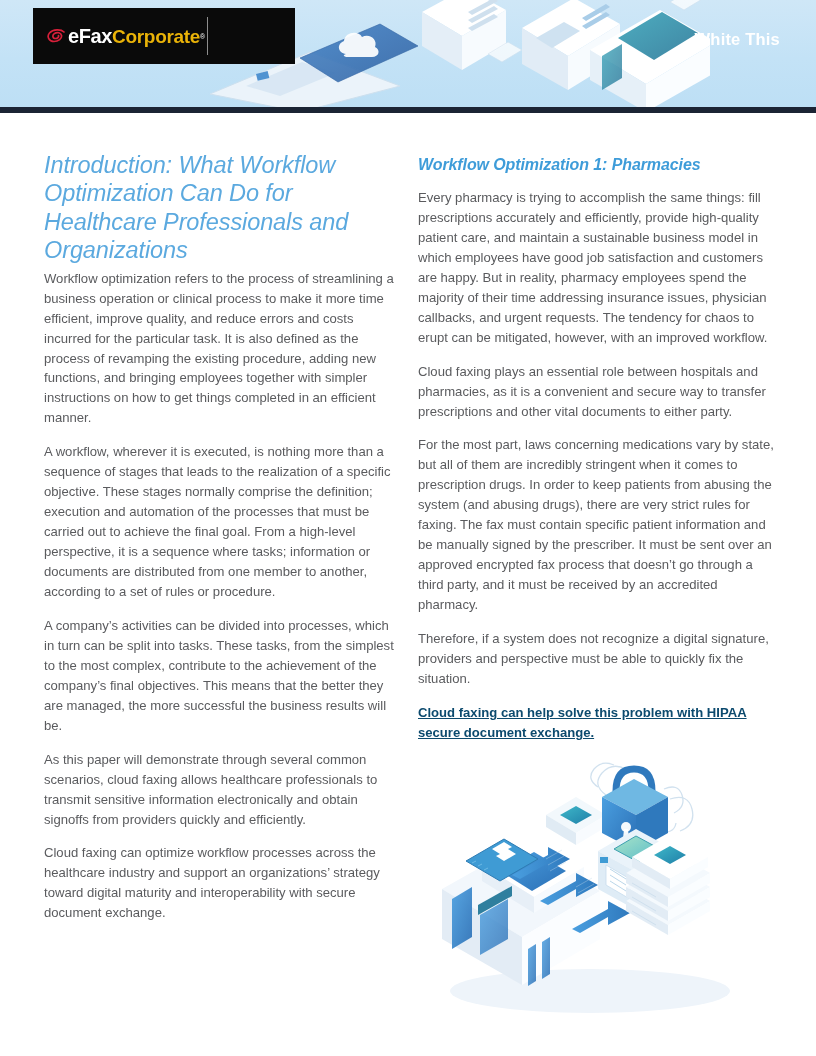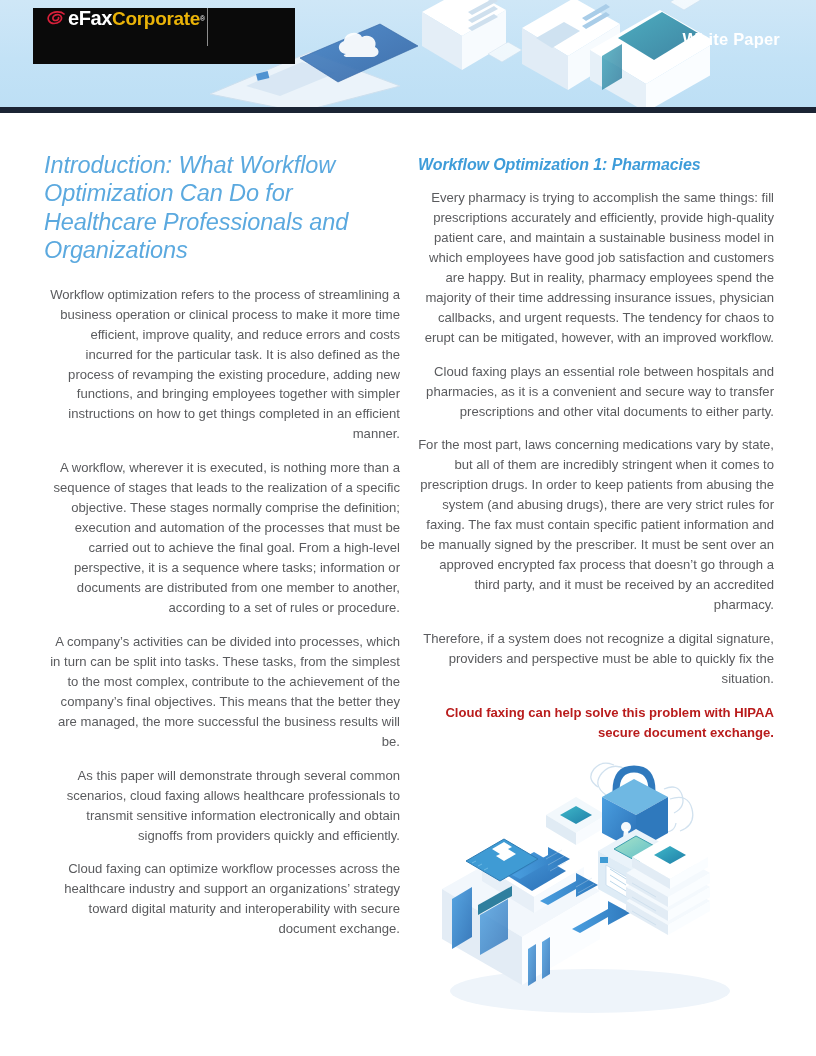--- a/index.html
+++ b/index.html
@@ -47,21 +47,21 @@
     letter-spacing: 0.2px;
   }
 
   
   .logo-block {
     position: absolute;
     left: 33px; top: 8px;
     width: 262px; height: 56px;
     background: #0a0a0a;
     display: flex;
-    align-items: flex-start;
+    align-items: center;
   }
   .logo-efax {
     display: flex;
     align-items: center;
     padding-left: 13px;
     width: 174px;
     box-sizing: border-box;
   }
   .swirl {
     width: 20px; height: 15px;
@@ -128,43 +128,43 @@
   }
   .col-left  { left: 44px; }
   .col-right { left: 418px; }
 
   h1.sec-title {
     font-size: 23.5px;
     font-style: italic;
     font-weight: normal;
     color: #5ba9df;
     line-height: 1.21;
-    margin: 0 0 20px 0;
+    margin: 0 0 4px 0;
     letter-spacing: -0.1px;
   }
   h2.sec-title-2 {
     font-size: 16px;
     font-style: italic;
     font-weight: bold;
     color: #3e9cd9;
     line-height: 1.25;
     margin: 4px 0 13px 0;
     letter-spacing: -0.1px;
   }
   p.body {
     font-size: 13.1px;
     line-height: 1.525;
     margin: 0 0 14px 0;
     color: #5a5b5e;
-    text-align: right;
   }
   p.body.strong {
     font-weight: bold;
-    color: #b91c1c;
+    color: #0c4a6e;
     margin-top: 8px;
+    text-decoration: underline;
   }
 
   
   .illus-wrap {
     position: absolute;
     left: 420px;
     top: 640px;
     width: 360px;
     height: 270px;
   }
@@ -243,21 +243,21 @@
           <path d="M36 6 C30 0 14 0 7 8 C1 15 6 25 16 25 C25 25 32 19 31 13 C30 8 23 5 17 9 C12 12 13 19 19 19 C23 19 26 16 25 13"></path>
         </g>
       </svg>
       <span class="efax-word">eFax</span>
         <span class="corp-word">Corporate</span>
         <span class="tm-mark">®</span>
     </div>
     <div class="logo-divider"></div>
   </div>
 
-  <div class="white-paper-label">White Paper</div>
+  <div class="white-paper-label">White This</div>
 </div>
 <div class="banner-rule"></div>
 
 <div class="page">
 
   <div class="col col-left">
     <h1 class="sec-title">Introduction: What Workflow Optimization Can Do for Healthcare Professionals and Organizations</h1>
     <p class="body">Workflow optimization refers to the process of streamlining a business operation or clinical process to make it more time efficient, improve quality, and reduce errors and costs incurred for the particular task. It is also defined as the process of revamping the existing procedure, adding new functions, and bringing employees together with simpler instructions on how to get things completed in an efficient manner.</p>
     <p class="body">A workflow, wherever it is executed, is nothing more than a sequence of stages that leads to the realization of a specific objective. These stages normally comprise the definition; execution and automation of the processes that must be carried out to achieve the final goal. From a high-level perspective, it is a sequence where tasks; information or documents are distributed from one member to another, according to a set of rules or procedure.</p>
     <p class="body">A company’s activities can be divided into processes, which in turn can be split into tasks. These tasks, from the simplest to the most complex, contribute to the achievement of the company’s final objectives. This means that the better they are managed, the more successful the business results will be.</p>

